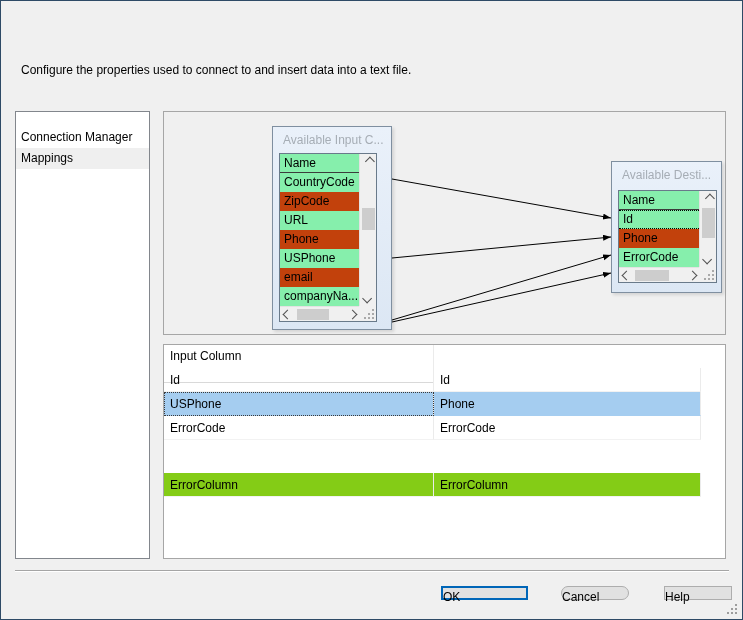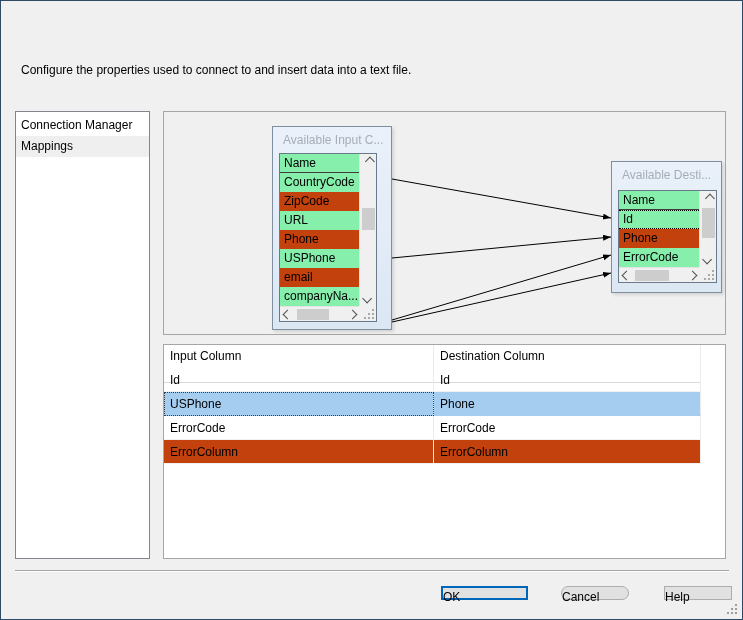--- a/index.html
+++ b/index.html
@@ -11,21 +11,21 @@
   .app-icon{position:absolute;left:10px;top:7px;width:18px;height:18px;}
   .titletext{position:absolute;left:35px;top:0;height:33px;line-height:33px;white-space:nowrap;}
   .winbtn{position:absolute;top:0;width:45px;height:32px;display:flex;align-items:center;justify-content:center;}
   .b-min{right:90px;} .b-max{right:45px;} .b-close{right:0;}
   .min-glyph{width:10px;height:1px;background:#b5b5b5;}
   .max-glyph{width:10px;height:10px;border:1px solid #000;background:transparent;}
   
   .desc{position:absolute;left:20px;top:54px;margin-top:8px;}
   
   .sidebar{position:absolute;left:14px;top:110px;width:135px;height:448px;box-sizing:border-box;
-    background:#fff;border:1px solid #82868c;padding-top:3px;}
+    background:#fff;border:1px solid #82868c;padding-top:15px;}
   .side-item{height:21px;line-height:21px;padding-left:5px;cursor:default;white-space:nowrap;}
   .side-item.selected{background:#efefef;}
   
   .diagram{position:absolute;left:162px;top:110px;width:563px;height:224px;box-sizing:border-box;
     background:#f0f0f0;border:1px solid #a6a6a6;}
   .lines-svg{position:absolute;left:0;top:0;width:561px;height:222px;}
   .colbox{position:absolute;box-sizing:border-box;border:1px solid #7f8fa0;
     background:linear-gradient(180deg,#eaf1fa 0%,#dce7f4 100%);box-shadow:2px 2px 3px rgba(0,0,0,0.12);}
   .inputbox{left:108px;top:14px;width:120px;height:204px;}
   .destbox{left:447px;top:49px;width:111px;height:132px;}
@@ -62,21 +62,21 @@
   .tablepane{position:absolute;left:162px;top:343px;width:563px;height:215px;box-sizing:border-box;
     background:#fff;border:1px solid #a6a6a6;}
   .thead{position:absolute;left:0;top:0;height:23px;display:flex;}
   .thcell{height:38px;line-height:23px;padding-left:6px;box-sizing:border-box;
     border-bottom:1px solid #d9d9d9;border-right:1px solid #ebebeb;background:#fff;}
   .tc1{width:270px;} .tc2{width:267px;}
   .trows{position:absolute;left:0;top:23px;width:537px;}
   .trow{display:flex;height:24px;}
   .tcell{height:24px;line-height:24px;padding-left:6px;box-sizing:border-box;
     border-bottom:1px solid #f2f2f2;border-right:1px solid #ebebeb;white-space:nowrap;overflow:hidden;}
-  .trow.shaded .tcell{background:#c2410c;}
+  .trow.shaded .tcell{background:#84cc16;margin-top:33px;}
   .trow.selected .tcell{background:#a5cdf0;border-bottom-color:#a5cdf0;}
   .trow.selected .tcell.focuscell{outline:1px dotted #3a3a3a;outline-offset:-1px;}
   
   .sep{position:absolute;left:14px;top:569px;width:714px;height:0;
     border-top:1px solid #a5a5a5;border-bottom:1px solid #ffffff;}
   .pushbtn{position:absolute;top:585px;height:14px;box-sizing:border-box;background:#e1e1e1;
     border:1px solid #adadad;text-align:left;line-height:21px;cursor:default;}
   .okbtn{left:440px;width:87px;border:2px solid #0066b8;line-height:19px;}
   .cancelbtn{left:560px;width:68px;border-radius:10px;}
   .helpbtn{left:663px;width:68px;}
@@ -177,21 +177,20 @@
         <div class="corner">
             <div class="gripdots"></div>
           </div>
       </div>
     </div>
   </div>
 
   <div class="tablepane">
     <div class="thead">
       <div class="thcell tc1">Input Column</div>
-      <div class="thcell tc2">Destination Column</div>
     </div>
     <div class="trows">
         <div class="trow">
           <div class="tcell tc1">Id</div>
           <div class="tcell tc2">Id</div>
         </div>
         <div class="trow selected">
           <div class="tcell tc1 focuscell">USPhone</div>
           <div class="tcell tc2">Phone</div>
         </div>

